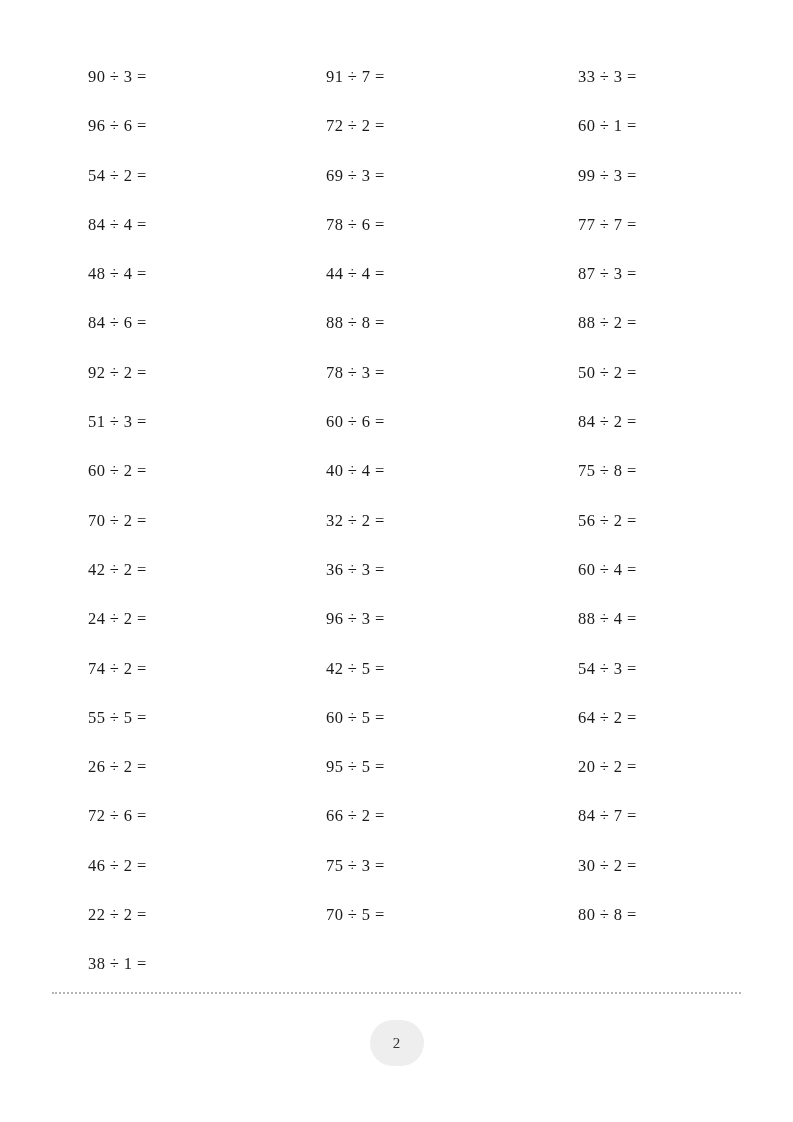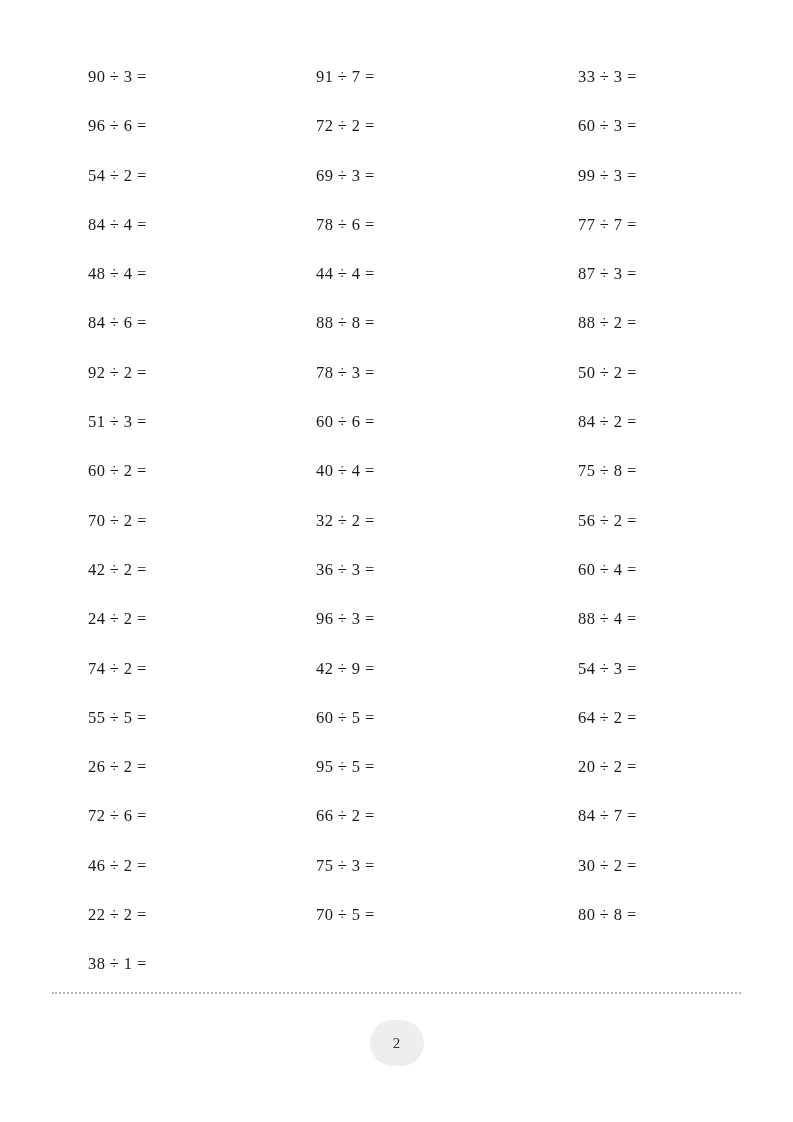--- a/index.html
+++ b/index.html
@@ -40,21 +40,21 @@
     font-size: 16.5px;
     letter-spacing: 0.4px;
     white-space: nowrap;
   }
   .columns { display: block; position: relative; }
   .col-stack {
     position: absolute;
     top: 0;
   }
   .col-stack.c0 { left: 36px; }
-  .col-stack.c1 { left: 264px; }
+  .col-stack.c1 { left: 274px; }
   .col-stack.c2 { left: 480px; margin-left: 46px; }
   .col-stack .problem { padding-left: 0; }
   .dotted-rule {
     position: absolute;
     left: 52px;
     top: 992px;
     width: 689px;
     border-top: 2px dotted #b5b5b5;
   }
   .page-number-wrap {
@@ -112,30 +112,30 @@
           <div class="problem">69 ÷ 3 =</div>
           <div class="problem">78 ÷ 6 =</div>
           <div class="problem">44 ÷ 4 =</div>
           <div class="problem">88 ÷ 8 =</div>
           <div class="problem">78 ÷ 3 =</div>
           <div class="problem">60 ÷ 6 =</div>
           <div class="problem">40 ÷ 4 =</div>
           <div class="problem">32 ÷ 2 =</div>
           <div class="problem">36 ÷ 3 =</div>
           <div class="problem">96 ÷ 3 =</div>
-          <div class="problem">42 ÷ 9 =</div>
+          <div class="problem">42 ÷ 5 =</div>
           <div class="problem">60 ÷ 5 =</div>
           <div class="problem">95 ÷ 5 =</div>
           <div class="problem">66 ÷ 2 =</div>
           <div class="problem">75 ÷ 3 =</div>
           <div class="problem">70 ÷ 5 =</div>
         </div>
       <div class="col-stack c2" id="col2">
           <div class="problem">33 ÷ 3 =</div>
-          <div class="problem">60 ÷ 3 =</div>
+          <div class="problem">60 ÷ 1 =</div>
           <div class="problem">99 ÷ 3 =</div>
           <div class="problem">77 ÷ 7 =</div>
           <div class="problem">87 ÷ 3 =</div>
           <div class="problem">88 ÷ 2 =</div>
           <div class="problem">50 ÷ 2 =</div>
           <div class="problem">84 ÷ 2 =</div>
           <div class="problem">75 ÷ 8 =</div>
           <div class="problem">56 ÷ 2 =</div>
           <div class="problem">60 ÷ 4 =</div>
           <div class="problem">88 ÷ 4 =</div>

